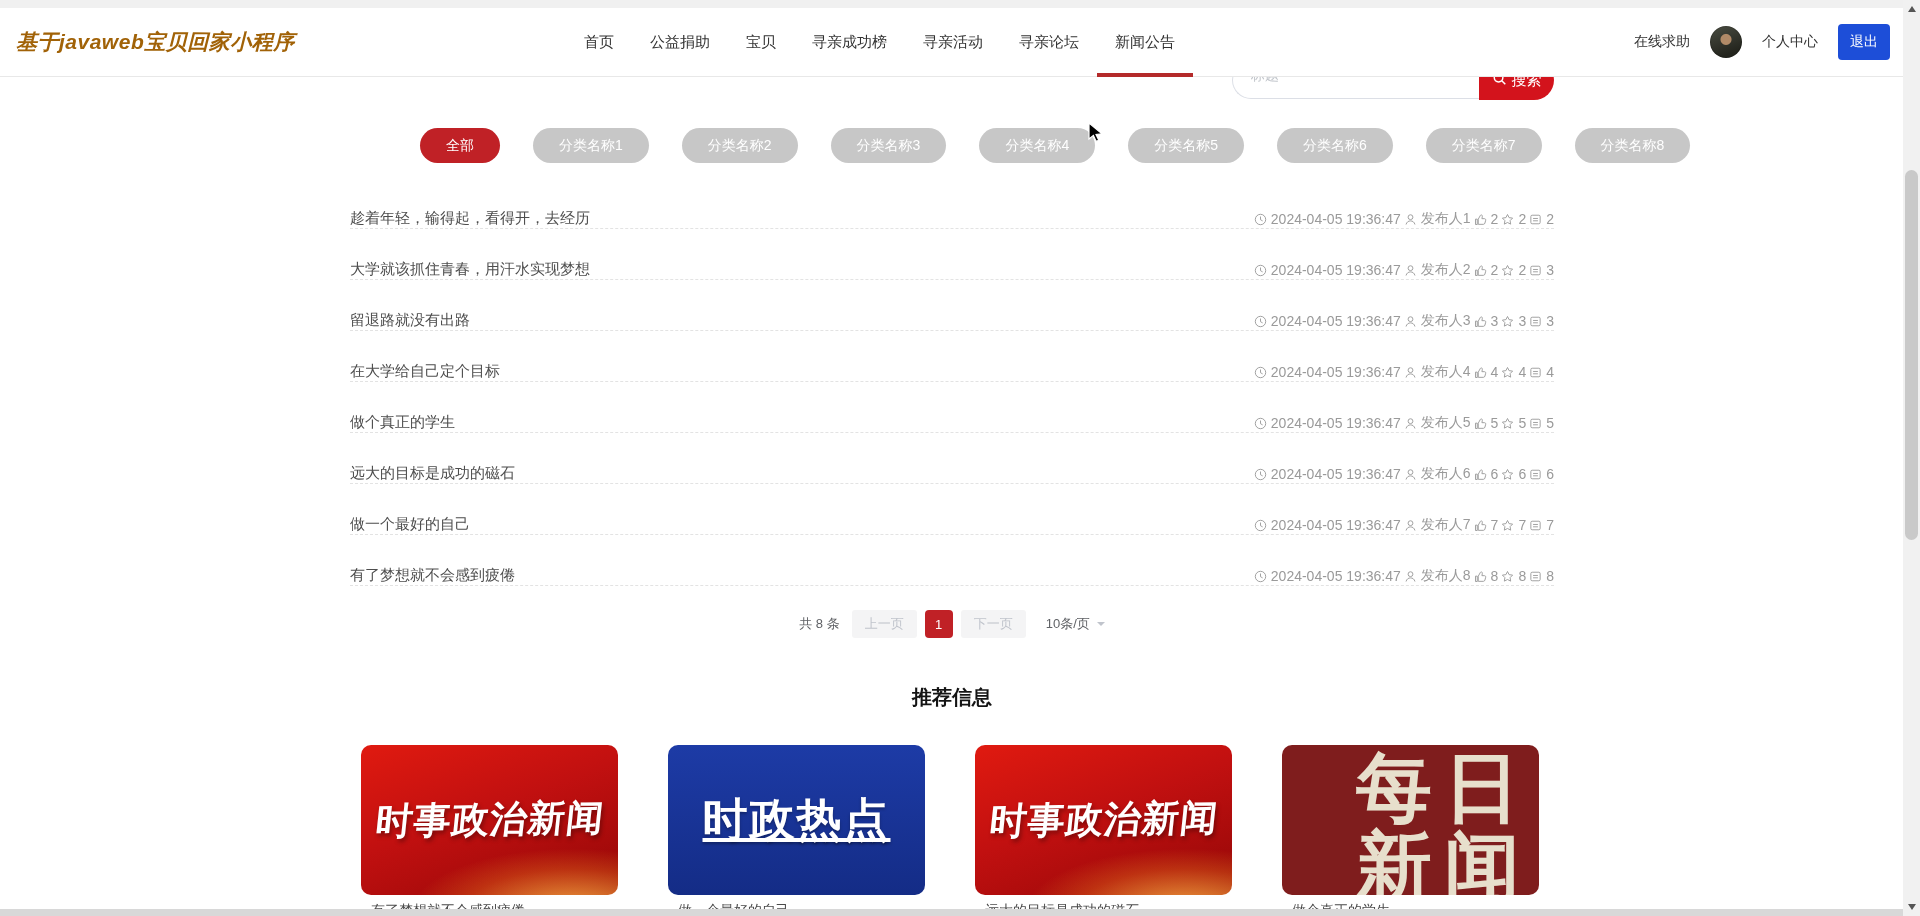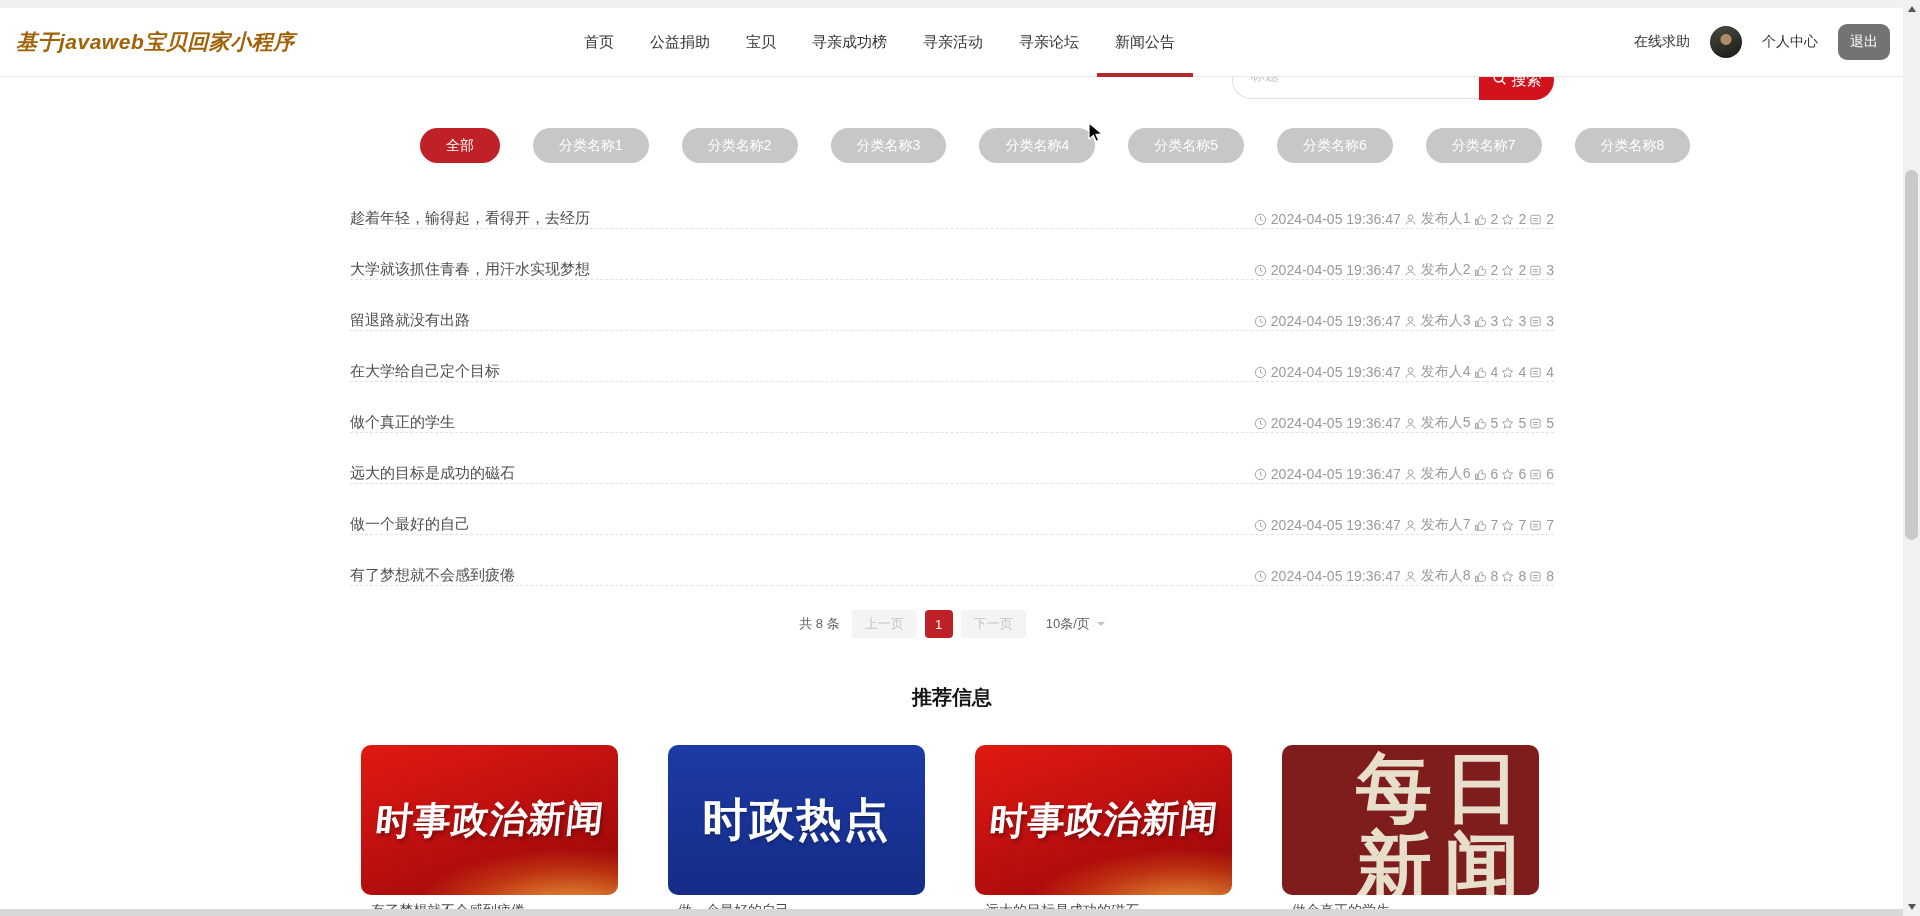--- a/index.html
+++ b/index.html
@@ -22,21 +22,21 @@
   nav{position:absolute;left:566px;top:0;height:100%;display:flex;}
   .nav-item{position:relative;height:100%;display:flex;align-items:center;
     padding:0 18px;font-size:15px;color:#333;cursor:pointer;white-space:nowrap;}
   .nav-item.active::after{content:"";position:absolute;left:0;right:0;bottom:-1px;height:4px;background:#b42a2a;}
   .header-right{position:absolute;right:30px;top:0;height:100%;display:flex;align-items:center;gap:20px;font-size:14px;color:#333;}
   .avatar{width:32px;height:32px;border-radius:50%;flex:none;
     background:
       radial-gradient(circle at 50% 42%, #b18a67 0 5px, rgba(0,0,0,0) 6px),
       linear-gradient(160deg,#4a4d42 0%,#23241d 80%);
     box-shadow:inset 0 0 0 1px rgba(0,0,0,.15);}
-  .logout-btn{background:#737373;color:#fff;border:none;padding:9px 12px;border-radius:9px;font-size:14px;cursor:pointer;}
+  .logout-btn{background:#1d4ed8;color:#fff;border:none;padding:9px 12px;border-radius:4px;font-size:14px;cursor:pointer;}
   
   .main{width:1204px;margin-left:350px;position:relative;}
   .search-row{display:flex;justify-content:flex-end;margin-top:-16px;position:relative;z-index:1;}
   .search-box{display:flex;}
   .search-input{width:247px;height:38px;border:1px solid #dcdfe6;border-right:none;
     border-radius:19px 0 0 19px;padding:0 14px 10px 18px;font-size:14px;color:#606266;outline:none;}
   .search-input::placeholder{color:#bfc3c9;}
   .search-btn{width:75px;height:40px;margin-top:-1px;background:var(--search-red);border:none;
     border-radius:0 20px 20px 0;color:#ffffff;font-size:15px;display:flex;align-items:center;justify-content:center;gap:5px;cursor:pointer;}
   
@@ -67,21 +67,21 @@
   .cards{display:flex;gap:50px;margin-top:34px;margin-left:11px;}
   .card{width:257px;cursor:pointer;}
   .card-img{height:150px;border-radius:10px;overflow:hidden;display:flex;align-items:center;justify-content:center;}
   .img-text{color:#fff;font-weight:bold;white-space:nowrap;}
   .card-img.red{background:
       radial-gradient(95% 65% at 82% 112%, rgba(255,186,73,.9) 0%, rgba(233,122,30,.35) 45%, rgba(0,0,0,0) 66%),
       linear-gradient(160deg,#e01a10 0%,#c11010 45%,#940707 100%);}
   .card-img.red .img-text{font-size:37px;transform:skewX(-7deg) rotate(-1deg);
     text-shadow:2px 3px 4px rgba(0,0,0,.35);letter-spacing:1px;font-family:"Liberation Serif","DejaVu Serif",serif;}
   .card-img.blue{background:linear-gradient(180deg,#1d3ba6 0%,#142c86 100%);}
-  .card-img.blue .img-text{font-size:45px;letter-spacing:2px;text-shadow:0 2px 3px rgba(0,0,0,.3);}
+  .card-img.blue .img-text{font-size:45px;letter-spacing:2px;text-shadow:0 2px 3px rgba(0,0,0,.3);text-decoration:underline;}
   .card-img.daily{background:#7f1d1d;align-items:flex-start;justify-content:flex-end;}
   .card-img.daily .img-text{font-size:76px;color:#e7dfcc;width:190px;line-height:1.04;
     word-break:break-all;white-space:normal;text-align:center;margin-top:4px;letter-spacing:12px;
     font-family:"Liberation Serif","DejaVu Serif",serif;}
   .card-caption{font-size:14px;color:#4a4a4a;margin-top:7px;padding-left:10px;white-space:nowrap;}
   
   .scrollbar{position:absolute;right:0;top:0;width:17px;height:916px;background:#f1f1f1;z-index:20;}
   .scroll-arrow{position:absolute;left:0;width:17px;height:17px;display:flex;align-items:center;justify-content:center;}
   .scroll-arrow.up{top:0;}
   .scroll-arrow.down{bottom:0;}

